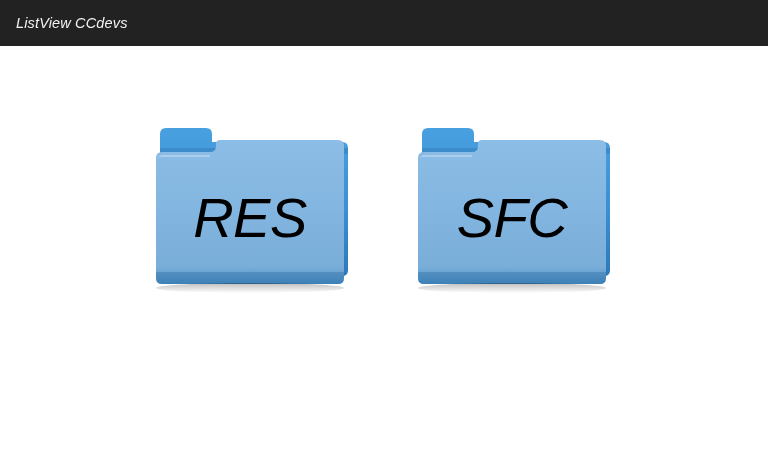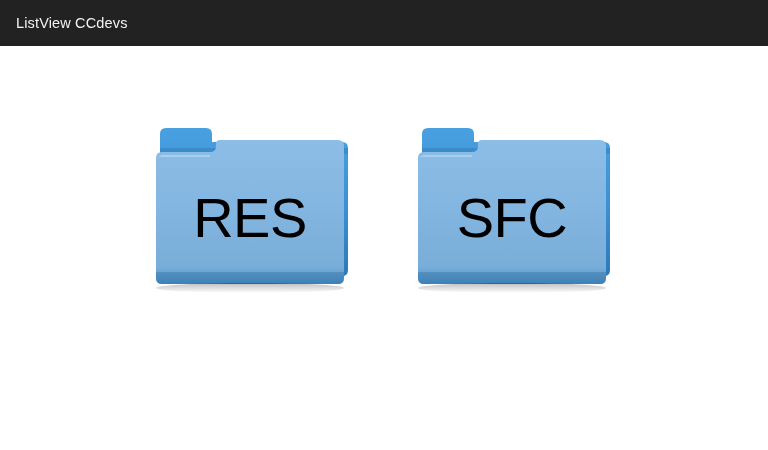--- a/index.html
+++ b/index.html
@@ -14,20 +14,21 @@
     font-family: "Liberation Sans", sans-serif;
     overflow: hidden;
   }
 
   .app-window {
     position: relative;
     width: 768px;
     height: 450px;
     background: #ffffff;
     overflow: hidden;
+    font-style: italic;
   }
 
   
   .title-bar {
     position: absolute;
     top: 0;
     left: 0;
     width: 768px;
     height: 46px;
     background: #222222;

